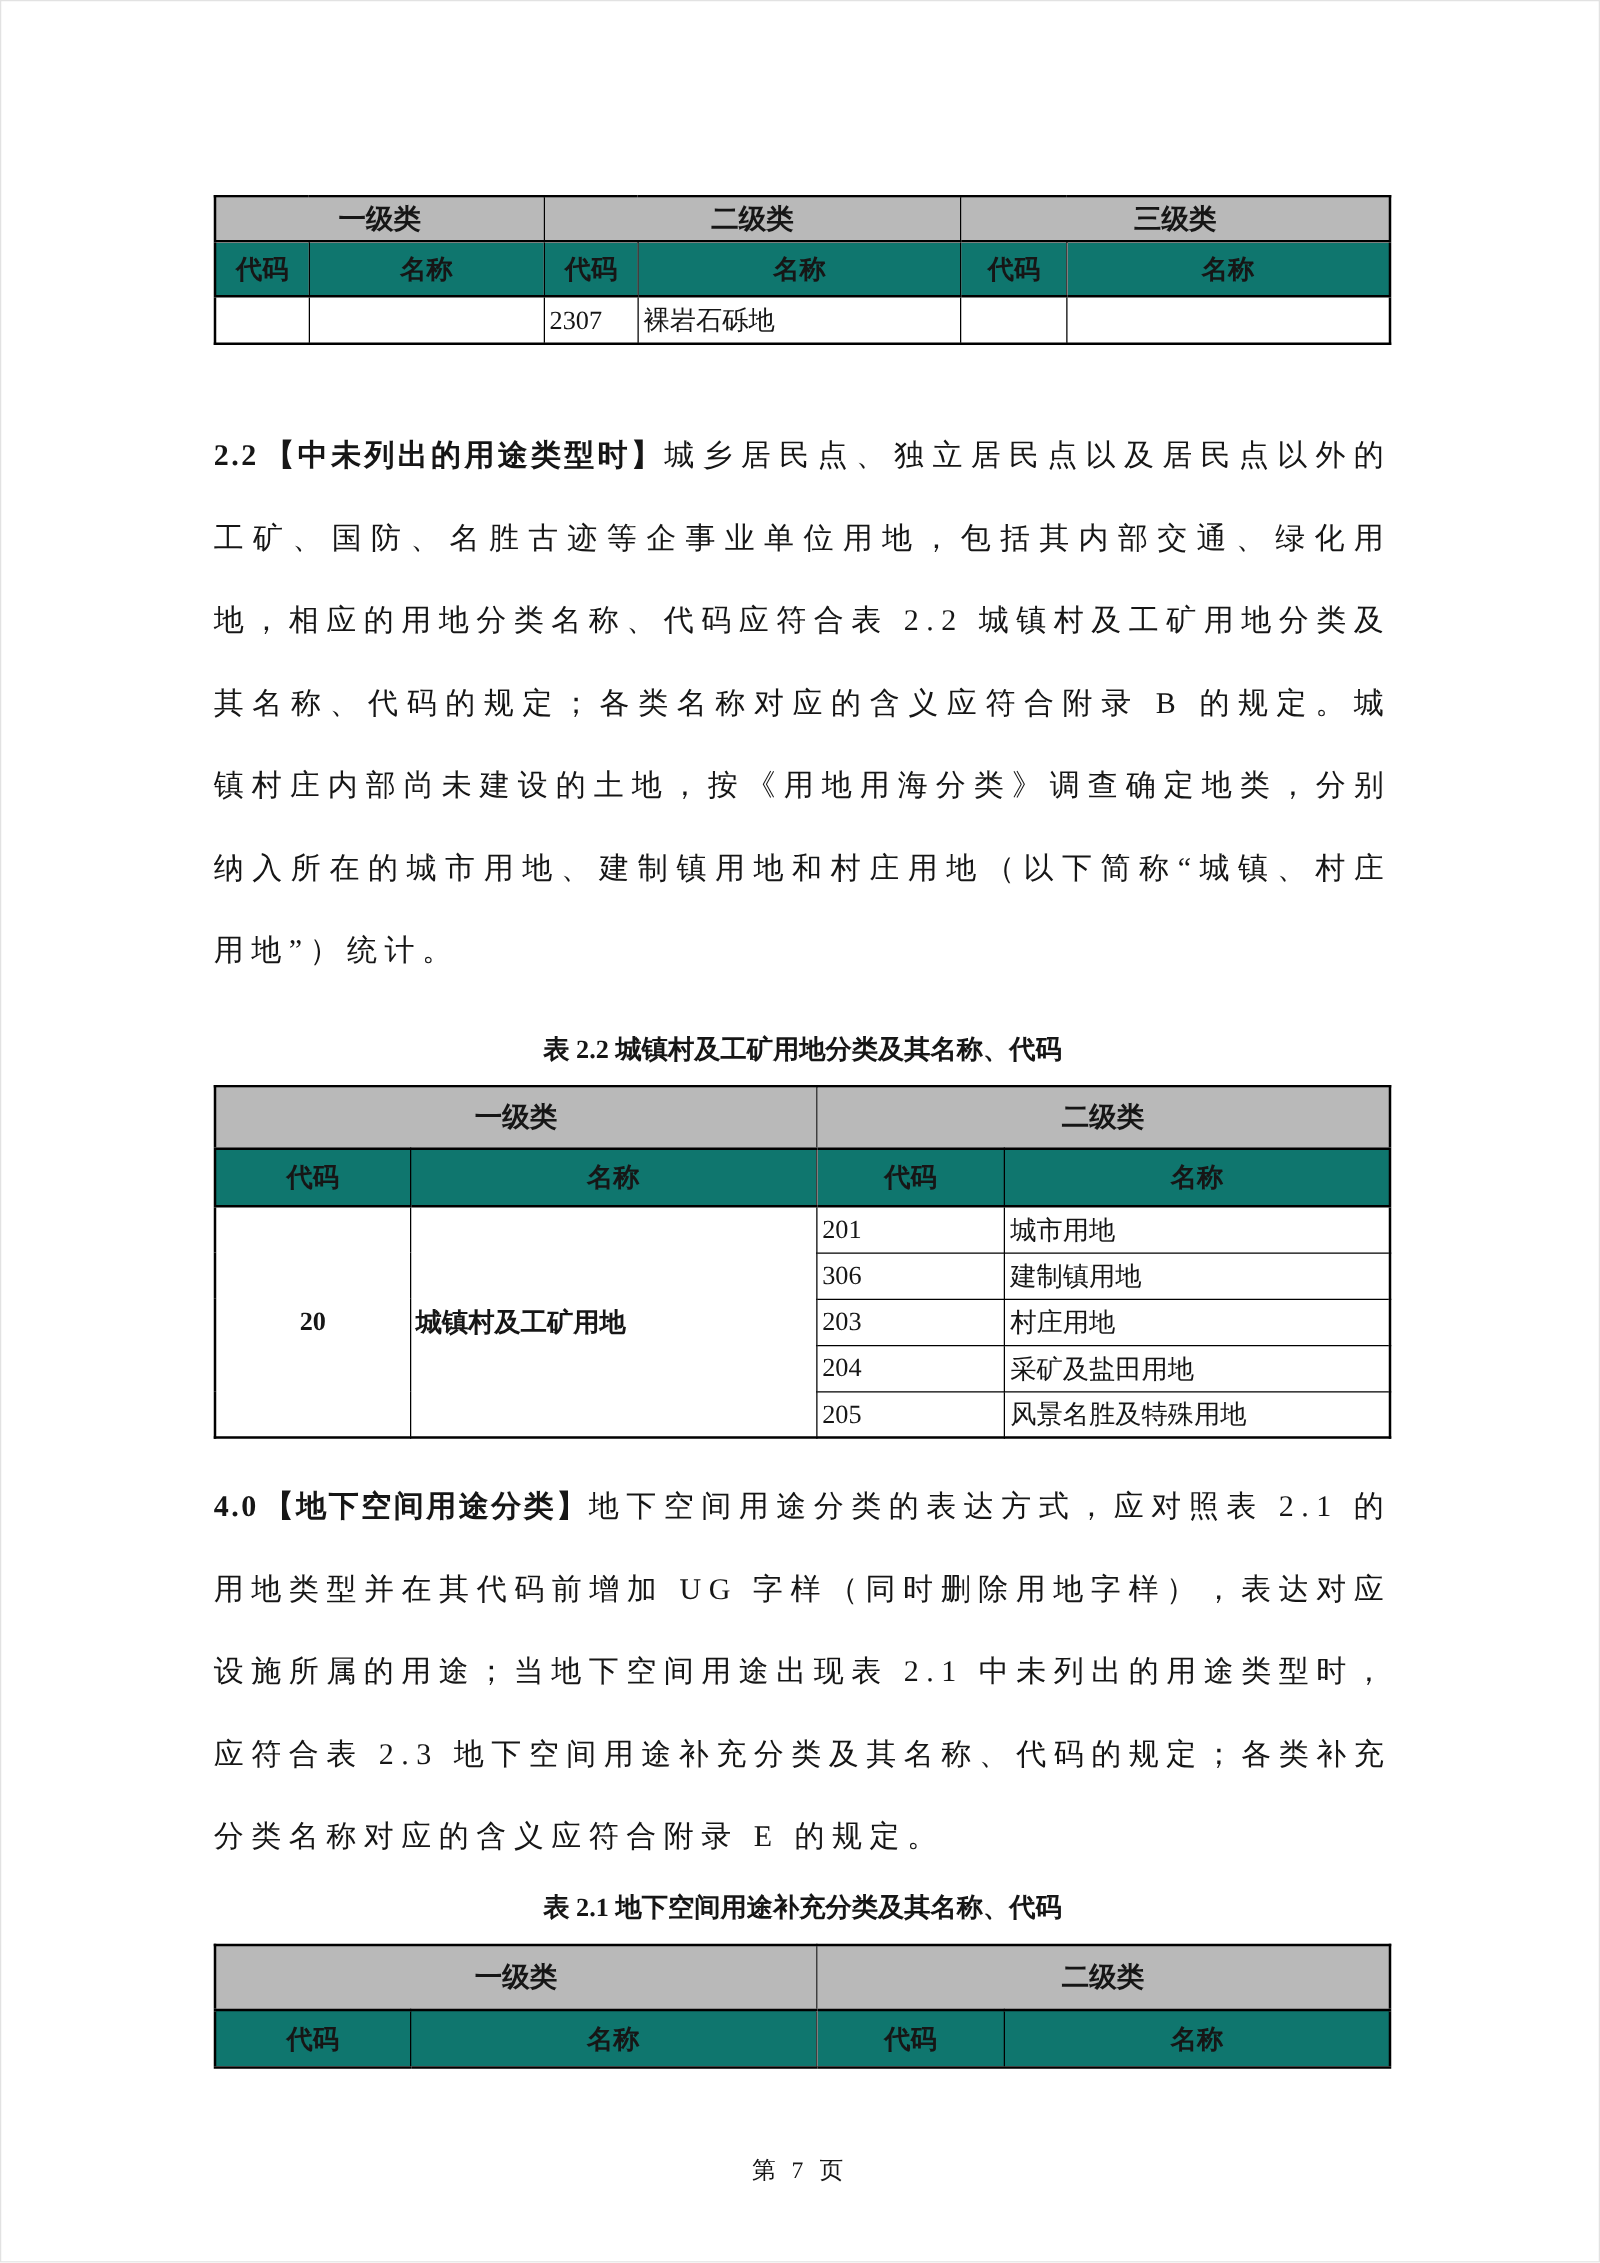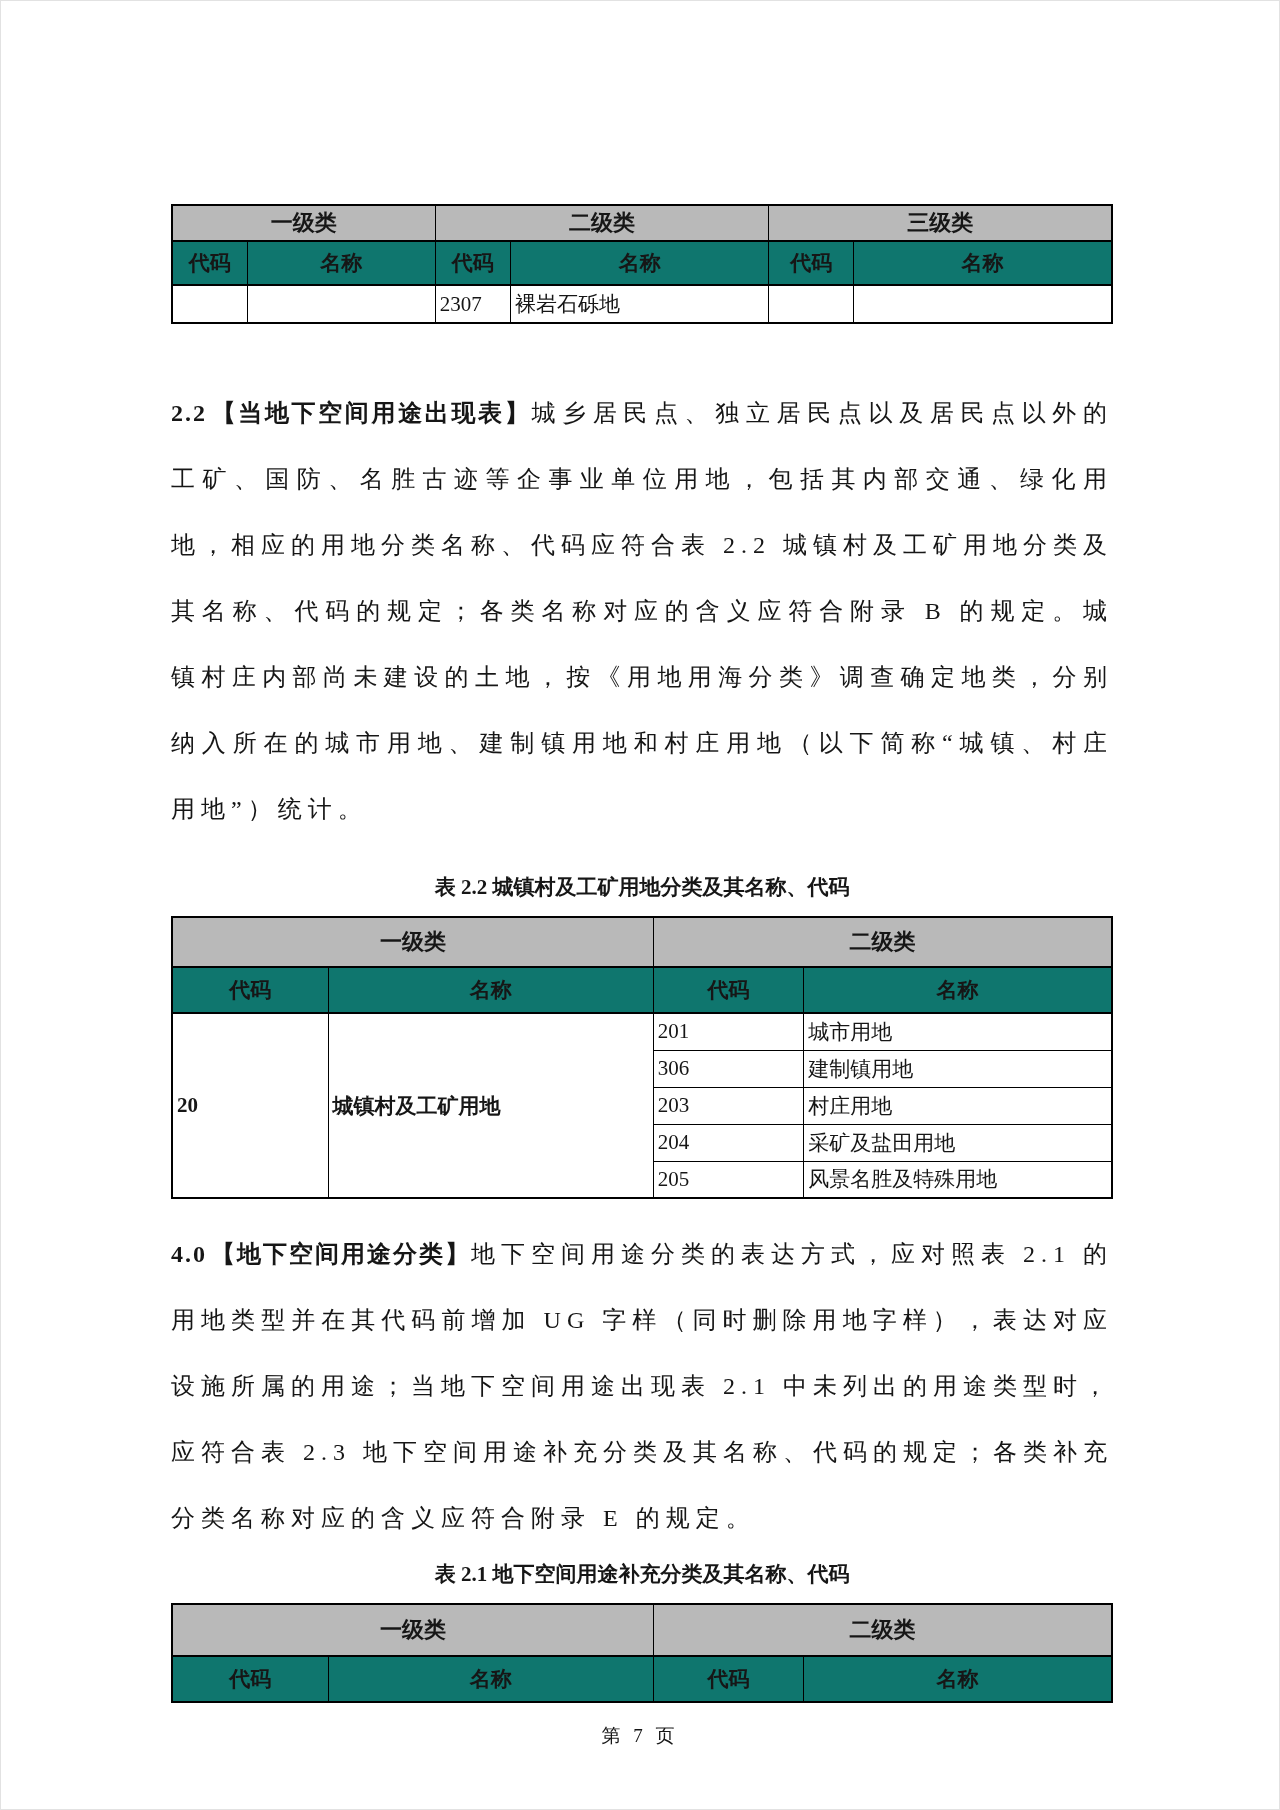--- a/index.html
+++ b/index.html
@@ -9,21 +9,21 @@
     margin:0 auto;
     background:#ffffff;
     border:1px solid #e2e2e2;
     box-sizing:border-box;
     font-family:"Liberation Serif","DejaVu Serif",serif;
     color:#161616;
     overflow:hidden;
   }
   .content{
     position:absolute;
-    left:170px; right:166px; top:0;margin-top:48px;
+    left:170px; right:166px; top:0;
   }
 
   
   table.doc{
     width:100%;
     border-collapse:collapse;
     table-layout:fixed;
     font-size:21px;
   }
   table.doc td, table.doc th{
@@ -42,21 +42,21 @@
     border-bottom:2px solid #000;
   }
   table.doc tr.sub th{
     background:#0f766e;
     font-weight:bold;
     text-align:center;
     border-bottom:2px solid #000;
   }
   table.doc{border:2px solid #000;}
   td.code{padding-left:14px;text-align:left;}
-  td.code-center{text-align:left;font-weight:bold;}
+  td.code-center{text-align:center;font-weight:bold;}
   td.name{padding-left:14px;text-align:left;}
   td.name-bold{padding-left:14px;text-align:left;font-weight:bold;}
   td.bold{font-weight:bold;}
 
   
   .t-top{margin-top:155px;}
   .t-top tr.grp th{height:36px;}
   .t-top tr.sub th{height:44px;}
   .t-top td{height:38px;}
 
@@ -140,21 +140,21 @@
         <td class="name"></td>
         <td class="code">2307</td>
         <td class="name">裸岩石砾地</td>
         <td class="code"></td>
         <td class="name"></td>
       </tr>
     </tbody>
       </table>
 
     <p class="para p22">
-      <span class="sec-num">2.2</span><span class="sec-title">【当地下空间用途出现表】</span><span>城乡居民点、独立居民点以及居民点以外的工矿、国防、名胜古迹等企事业单位用地，包括其内部交通、绿化用地，相应的用地分类名称、代码应符合表 2.2 城镇村及工矿用地分类及其名称、代码的规定；各类名称对应的含义应符合附录 B 的规定。城镇村庄内部尚未建设的土地，按《用地用海分类》调查确定地类，分别纳入所在的城市用地、建制镇用地和村庄用地（以下简称“城镇、村庄用地”）统计。</span>
+      <span class="sec-num">2.2</span><span class="sec-title">【中未列出的用途类型时】</span><span>城乡居民点、独立居民点以及居民点以外的工矿、国防、名胜古迹等企事业单位用地，包括其内部交通、绿化用地，相应的用地分类名称、代码应符合表 2.2 城镇村及工矿用地分类及其名称、代码的规定；各类名称对应的含义应符合附录 B 的规定。城镇村庄内部尚未建设的土地，按《用地用海分类》调查确定地类，分别纳入所在的城市用地、建制镇用地和村庄用地（以下简称“城镇、村庄用地”）统计。</span>
     </p>
 
     <p class="caption cap22">表 2.2 城镇村及工矿用地分类及其名称、代码</p>
     <table class="doc t-22">
       <colgroup>
         <col style="width:16.6%">
           <col style="width:34.6%">
         <col style="width:16%">
           <col style="width:32.8%">
       </colgroup>

